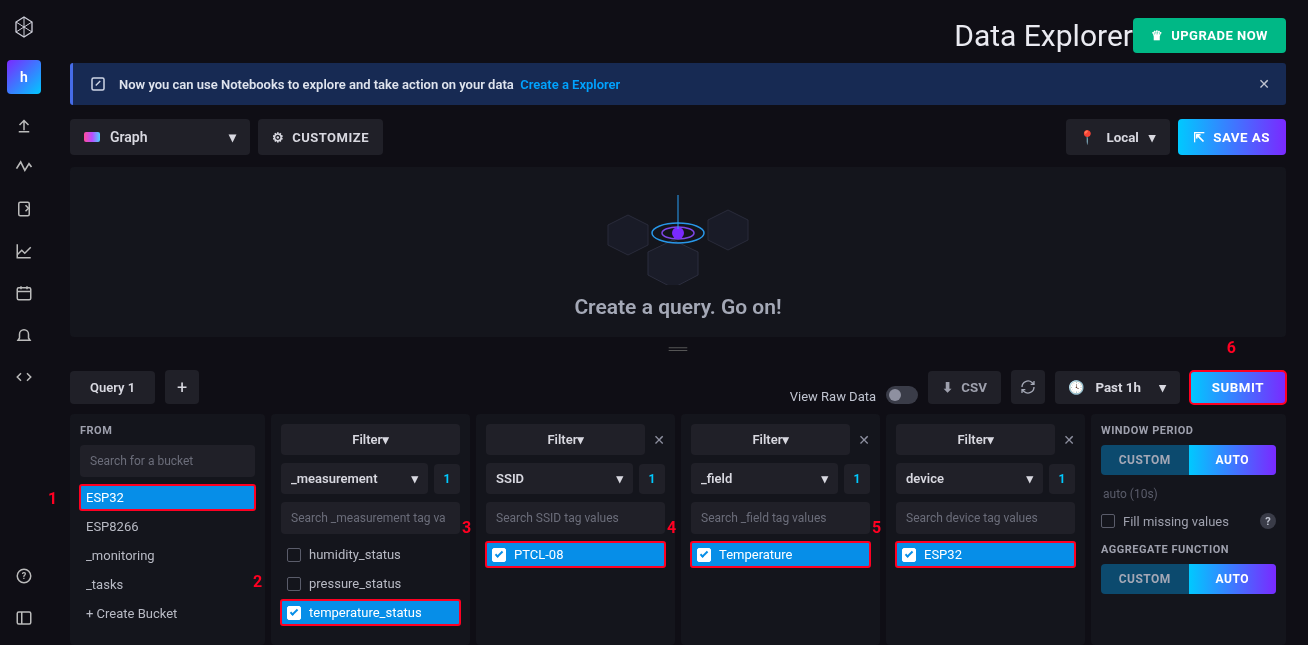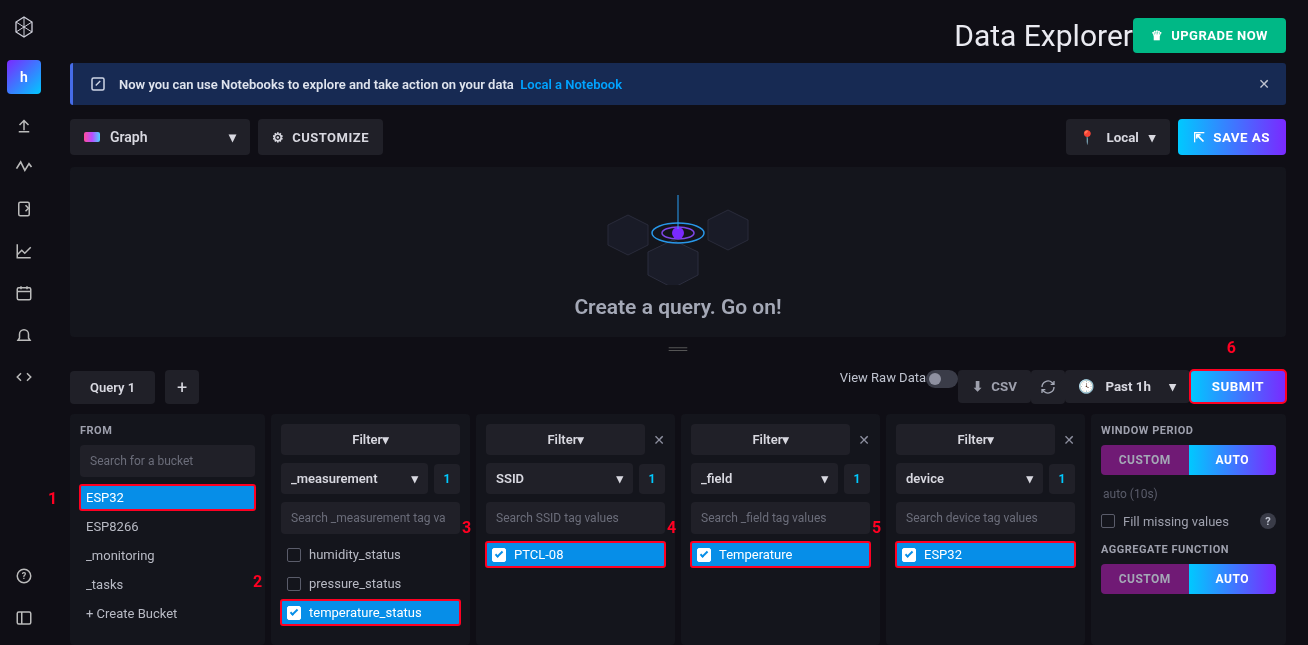--- a/index.html
+++ b/index.html
@@ -27,21 +27,21 @@
 .toolbar-right{margin-left:auto;display:flex;gap:8px}
 .local-btn{background:#202028;color:#d8d8e0;padding:10px 14px;border:none;border-radius:4px;display:flex;align-items:center;gap:10px;cursor:pointer;font-weight:700}
 .saveas-btn{background:linear-gradient(90deg,#00c9ff,#7a29ff);color:#fff;padding:10px 16px;border:none;border-radius:4px;display:flex;align-items:center;gap:8px;font-weight:700;cursor:pointer;letter-spacing:.5px}
 .viz-area{background:#14151c;border-radius:4px;height:170px;display:flex;flex-direction:column;align-items:center;justify-content:center;color:#9ea0ad;position:relative}
 .viz-placeholder-img{width:200px;height:100px;position:relative;margin-bottom:10px}
 .viz-text{font-size:21px;font-weight:600;color:#a4a8b6}
 .drag-handle{display:flex;justify-content:center;padding:4px 0;color:#555}
 .query-tabs{display:flex;align-items:center;gap:10px;padding:10px 0}
 .tab{background:#202028;color:#d8d8e0;padding:9px 20px;border-radius:4px;font-weight:600;cursor:pointer}
 .add-tab{background:#202028;color:#d8d8e0;width:34px;height:34px;border:none;border-radius:4px;font-size:18px;cursor:pointer}
-.tab-right{margin-left:auto;display:flex;align-items:flex-start;}
+.tab-right{margin-left:auto;display:flex;align-items:flex-end;gap:10px}
 .raw-label{color:#c0c4d0;font-size:13px}
 .toggle{width:32px;height:18px;background:#3a3c48;border-radius:9px;position:relative;cursor:pointer}
 .toggle::after{content:"";position:absolute;width:12px;height:12px;background:#8e90a0;border-radius:50%;top:3px;left:3px}
 .icon-btn{background:#202028;color:#a4a8b6;width:34px;height:34px;border:none;border-radius:4px;display:flex;align-items:center;justify-content:center;cursor:pointer}
 .csv-btn{background:#202028;color:#9ea0ad;padding:9px 14px;border:none;border-radius:4px;display:flex;align-items:center;gap:8px;font-weight:700;cursor:pointer}
 .time-dd{background:#202028;color:#d8d8e0;padding:9px 14px;border:none;border-radius:4px;display:flex;align-items:center;gap:10px;cursor:pointer;font-weight:700;width:125px}
 .script-btn{color:#d8d8e0;background:transparent;border:none;font-weight:700;cursor:pointer;padding:9px 12px;letter-spacing:.5px}
 .submit-btn{background:linear-gradient(90deg,#00c9ff,#7a29ff);color:#fff;padding:9px 22px;border:none;border-radius:4px;font-weight:700;cursor:pointer;letter-spacing:.5px}
 .builder{display:flex;gap:6px;flex:1;min-height:0}
 .panel{background:#14151c;border-radius:4px;padding:10px;display:flex;flex-direction:column;gap:8px}
@@ -59,21 +59,21 @@
 .search-input::placeholder{color:#6b6d7a}
 .list{display:flex;flex-direction:column;gap:4px;font-family:'Courier New',monospace;font-size:13px}
 .list-item{padding:5px 6px;color:#b8bac4;cursor:pointer}
 .list-item.selected{background:#068ee8;color:#fff;border-radius:2px}
 .check-item{display:flex;align-items:center;gap:8px;padding:5px 6px;color:#b8bac4;cursor:pointer;font-family:'Courier New',monospace;font-size:13px}
 .check-item.selected{background:#068ee8;color:#fff;border-radius:2px}
 .checkbox{width:14px;height:14px;border:1.5px solid #5a5c6a;border-radius:2px;display:flex;align-items:center;justify-content:center;flex-shrink:0}
 .check-item.selected .checkbox{border-color:#fff;background:#fff}
 .checkmark{width:8px;height:4px;border-left:2px solid #068ee8;border-bottom:2px solid #068ee8;transform:rotate(-45deg) translate(1px,-1px);display:none}
 .check-item.selected .checkmark{display:block}
-.seg{display:flex;background:#701a75;border-radius:4px;overflow:hidden}
+.seg{display:flex;background:#0c4a6e;border-radius:4px;overflow:hidden}
 .seg-btn{flex:1;padding:8px 0;text-align:center;font-weight:700;color:#a4a8b6;background:transparent;border:none;cursor:pointer;font-size:12px;letter-spacing:.5px}
 .seg-btn.active{background:linear-gradient(90deg,#00c9ff,#7a29ff);color:#fff}
 .hint{color:#5a5c6a;font-size:12px;padding:4px 2px}
 .fill-row{display:flex;align-items:center;gap:8px;color:#9ea0ad;font-size:13px}
 .fill-row .info{margin-left:auto;width:16px;height:16px;border-radius:50%;background:#3a3c48;color:#c0c4d0;display:flex;align-items:center;justify-content:center;font-size:11px;font-weight:700}
 .redbox{outline:2px solid #ff0022;outline-offset:-1px}
 .annot{position:absolute;color:#ff0022;font-weight:700;font-size:16px;z-index:10}
 .graph-swatch{width:16px;height:10px;background:linear-gradient(90deg,#ff4d9d,#b84dff,#4dd2ff);border-radius:2px}
 svg{display:block}
 </style>
@@ -159,21 +159,21 @@
     </div>
 
     <div class="banner">
       <span>
           <svg width="18" height="18" viewBox="0 0 24 24" fill="none" stroke="#cfd6e6" stroke-width="2">
             <rect x="4" y="4" width="16" height="16" rx="2"></rect>
             <path d="M9 14l6-6"></path>
           </svg>
         </span>
       <span class="banner-text">
-        <span>Now you can use Notebooks to explore and take action on your data</span>&nbsp;&nbsp;<span class="banner-link">Local a Notebook</span>
+        <span>Now you can use Notebooks to explore and take action on your data</span>&nbsp;&nbsp;<span class="banner-link">Create a Explorer</span>
       </span>
       <span class="banner-close">✕</span>
     </div>
 
     <div class="toolbar">
       <button class="dropdown graph-dd">
         <span class="graph-swatch"></span>
         <span>Graph</span>
         <span class="chev">▾</span>
       </button>

